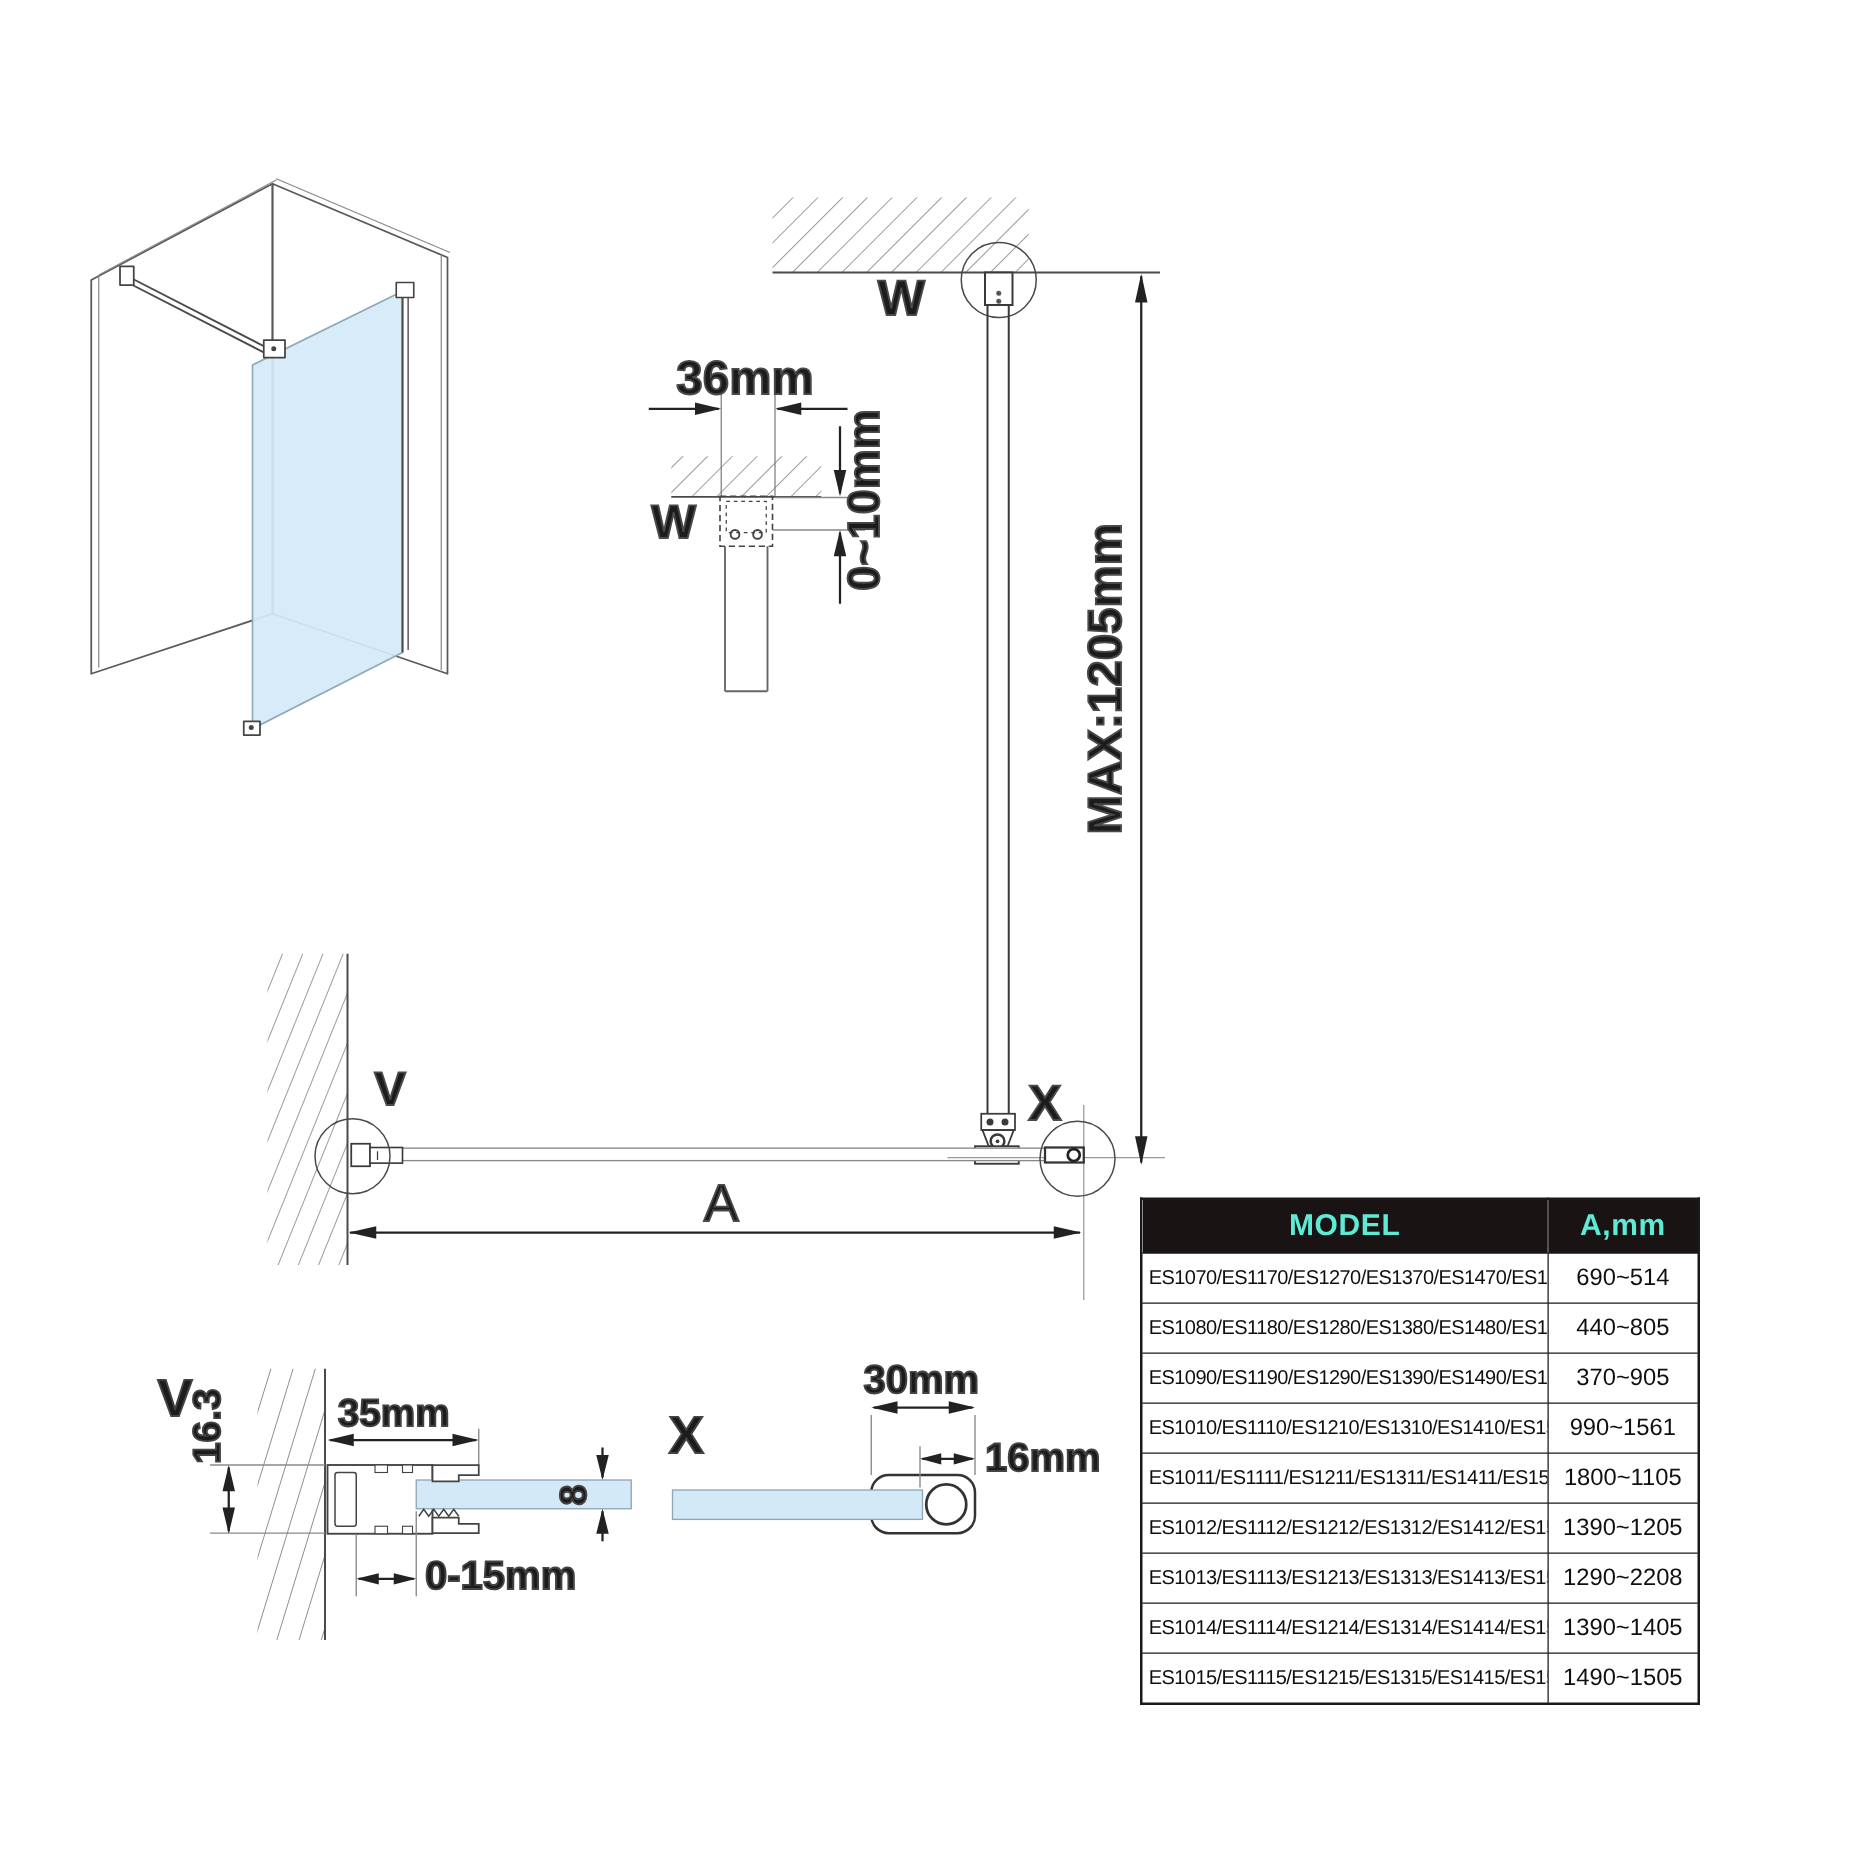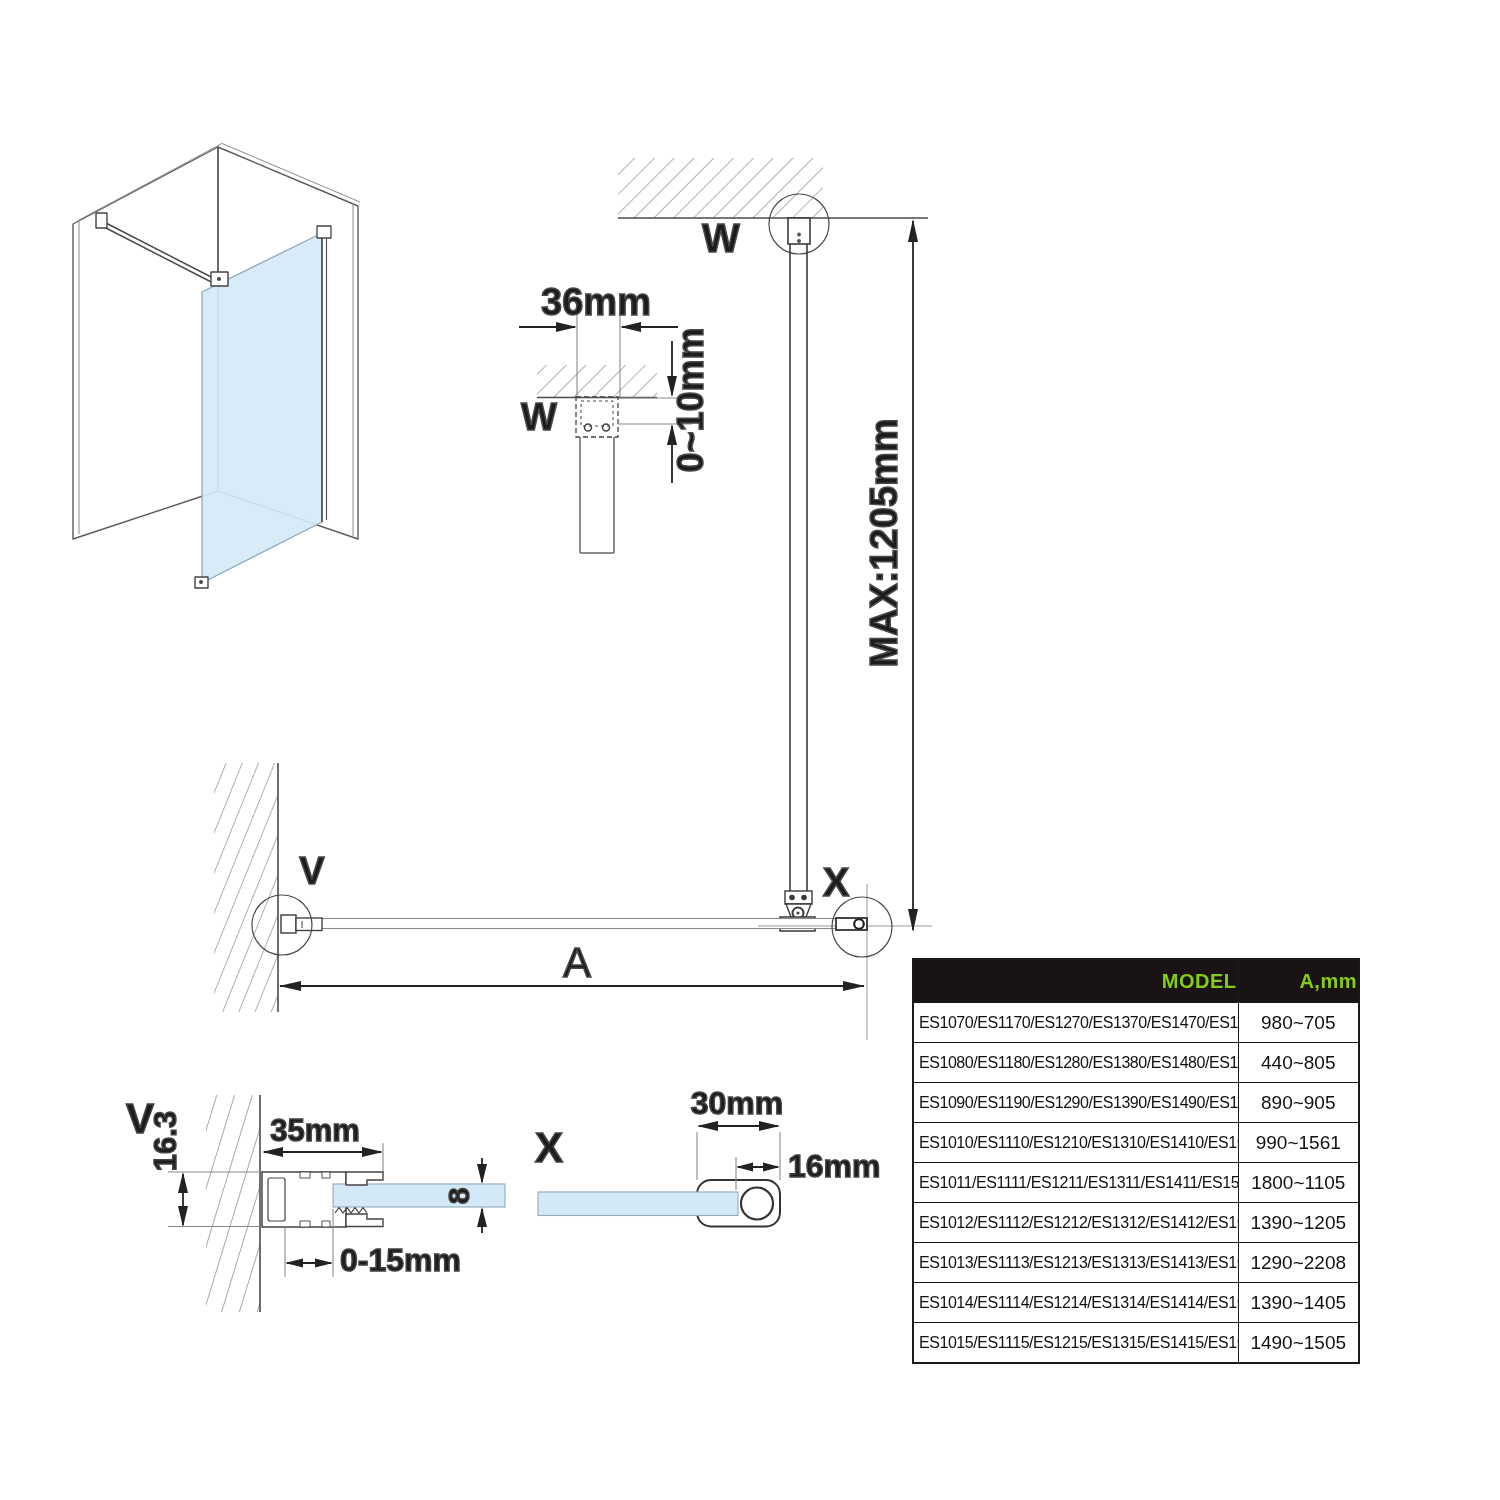--- a/index.html
+++ b/index.html
@@ -6,22 +6,22 @@
   #stage{position:relative;width:1500px;height:1500px;background:#ffffff;overflow:hidden;
          font-family:"Liberation Sans", sans-serif;}
   #drawing{position:absolute;left:0;top:0;}
   svg text{font-family:"Liberation Sans", sans-serif;fill:#1c1c1c;}
   .dim-label{font-weight:bold;}
   
   #spec-table{position:absolute;left:912px;top:958px;width:446px;border-collapse:collapse;
               table-layout:fixed;}
   #spec-table th,#spec-table td{border:1.6px solid #1a1a1a;overflow:hidden;white-space:nowrap;}
   #spec-table{border:2.5px solid #1a1a1a;}
-  #spec-table thead th{background:#191314;color:#84cc16;font-size:20px;font-weight:bold;
-                       height:40px;text-align:right;letter-spacing:.5px;}
+  #spec-table thead th{background:#191314;color:#5eead4;font-size:24px;font-weight:bold;
+                       height:40px;text-align:center;letter-spacing:.5px;}
   #spec-table td{height:37px;color:#101010;background:#ffffff;}
   #spec-table td.model-cell{font-size:16px;letter-spacing:-0.45px;padding:0 2px 0 5px;text-align:left;}
   #spec-table td.amm-cell{font-size:19px;text-align:center;}
   col.c-model{width:325px;} col.c-amm{width:121px;}
 </style>
 </head>
 <body>
 
 <div id="stage">
 
@@ -258,29 +258,29 @@
       </colgroup>
     <thead>
       <tr>
         <th>MODEL</th>
         <th>A,mm</th>
       </tr>
     </thead>
     <tbody>
       <tr>
         <td class="model-cell">ES1070/ES1170/ES1270/ES1370/ES1470/ES1570</td>
-        <td class="amm-cell">980~705</td>
+        <td class="amm-cell">690~514</td>
       </tr>
       <tr>
         <td class="model-cell">ES1080/ES1180/ES1280/ES1380/ES1480/ES1580</td>
         <td class="amm-cell">440~805</td>
       </tr>
       <tr>
         <td class="model-cell">ES1090/ES1190/ES1290/ES1390/ES1490/ES1590</td>
-        <td class="amm-cell">890~905</td>
+        <td class="amm-cell">370~905</td>
       </tr>
       <tr>
         <td class="model-cell">ES1010/ES1110/ES1210/ES1310/ES1410/ES1510</td>
         <td class="amm-cell">990~1561</td>
       </tr>
       <tr>
         <td class="model-cell">ES1011/ES1111/ES1211/ES1311/ES1411/ES1511</td>
         <td class="amm-cell">1800~1105</td>
       </tr>
       <tr>

